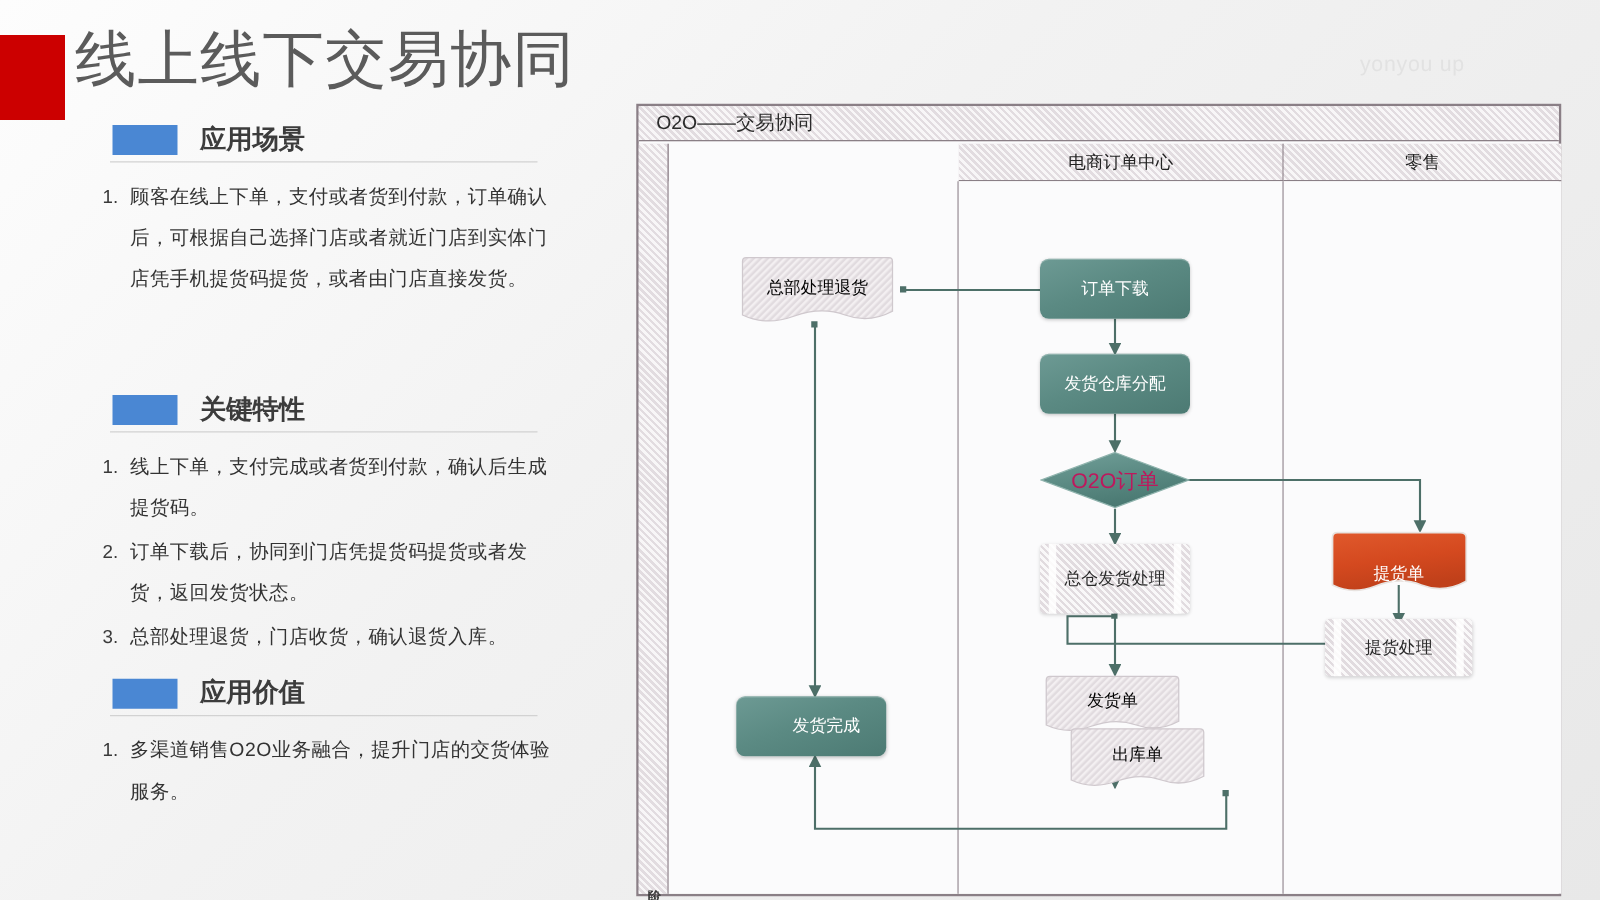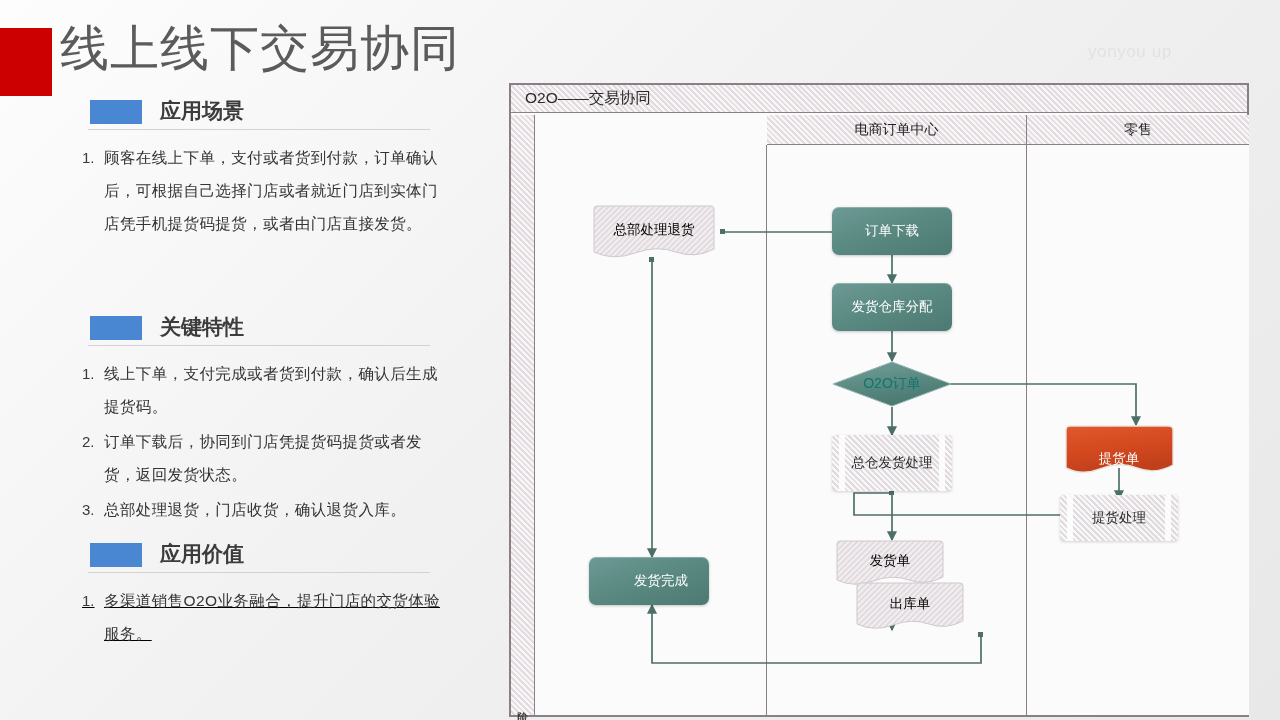--- a/index.html
+++ b/index.html
@@ -98,21 +98,21 @@
   .n-proc::before{left:7px;} .n-proc::after{right:7px;}
 
   .n-doc{position:absolute;z-index:4;}
   .n-doc .doc-svg{position:absolute;inset:0;width:100%;height:100%;}
   .n-doc .doc-lbl{position:absolute;inset:0;display:flex;align-items:center;justify-content:center;
                   text-align:center;font-size:13.5px;line-height:1.25;z-index:2;padding-bottom:6px;}
 
   .n-dia{position:absolute;z-index:4;}
   .n-dia .dia-svg{position:absolute;inset:0;width:100%;height:100%;}
   .n-dia .dia-lbl{position:absolute;inset:0;display:flex;align-items:center;justify-content:center;
-                  color:#0f766e;font-size:14px;z-index:2;}
+                  color:#be185d;font-size:17px;z-index:2;}
 
   .conn{position:absolute;left:0;top:0;width:740px;height:634px;z-index:2;pointer-events:none;}
 </style>
 </head>
 <body>
 
 <div class="slide">
 
   <div class="red-block"></div>
   <div class="main-title">线上线下交易协同</div>
@@ -147,21 +147,21 @@
         <div class="li-num">2.</div>
         <div class="li-txt">订单下载后，协同到门店凭提货码提货或者发货，返回发货状态。</div>
       </div>
       <div class="li">
         <div class="li-num">3.</div>
         <div class="li-txt">总部处理退货，门店收货，确认退货入库。</div>
       </div>
     </div>
   </div>
 
-  <div class="sect" style="top:540px;text-decoration:underline;">
+  <div class="sect" style="top:540px;">
     <div class="sect-head">
       <div class="blue-chip"></div>
       <div class="sect-title">应用价值</div>
       <div class="sect-rule"></div>
     </div>
     <div class="sect-body">
       <div class="li">
         <div class="li-num">1.</div>
         <div class="li-txt">多渠道销售O2O业务融合，提升门店的交货体验服务。</div>
       </div>

